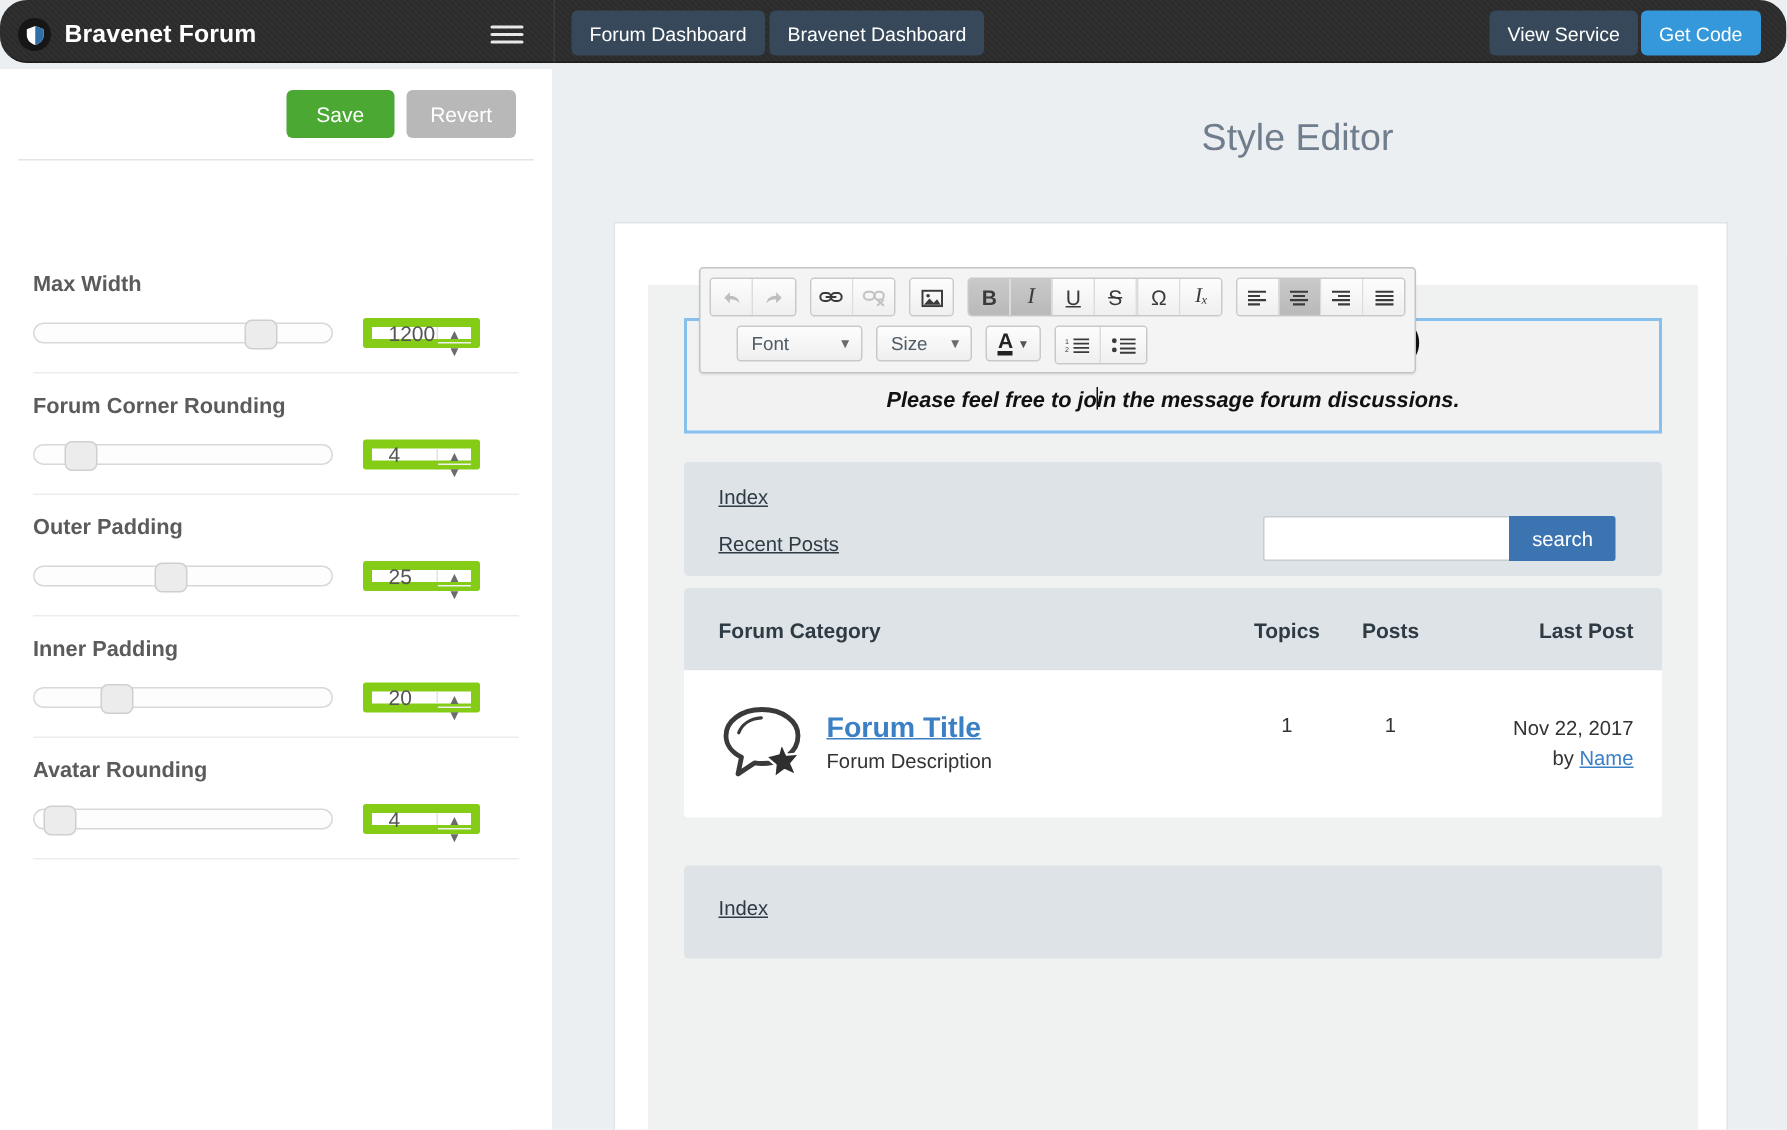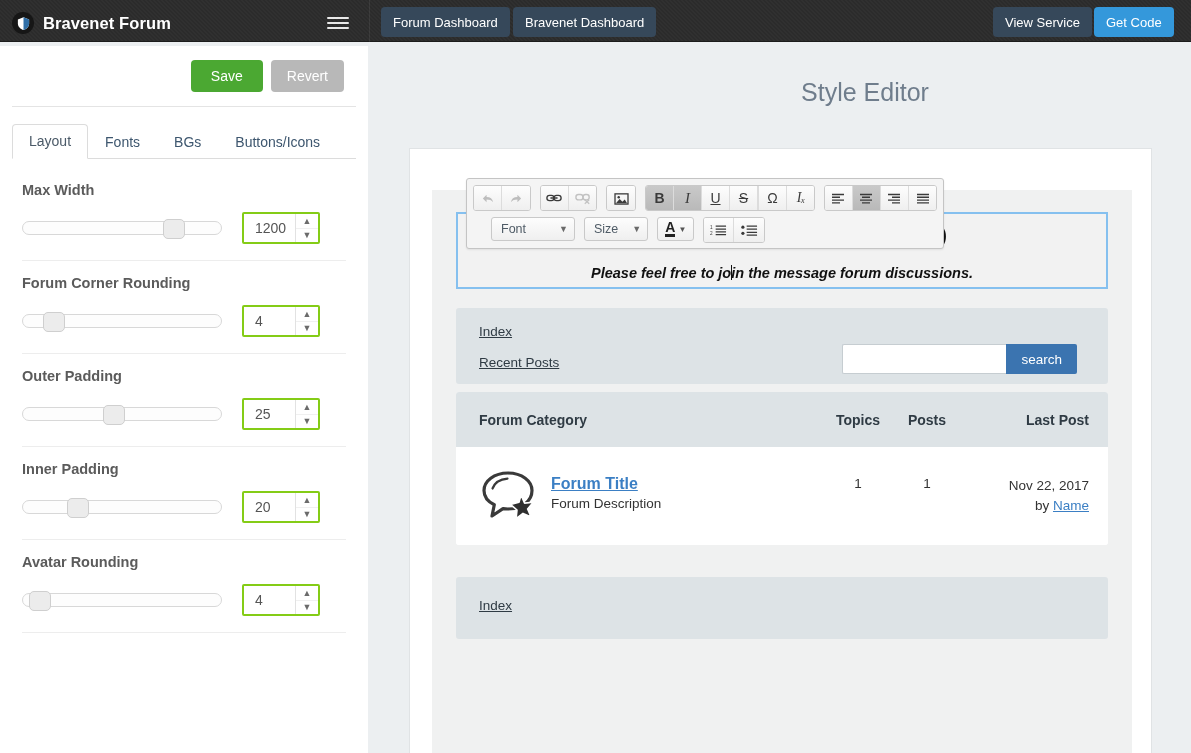--- a/index.html
+++ b/index.html
@@ -11,20 +11,21 @@
     background: #eceff1;
   }
 
   
   .topbar {
     position: absolute; left: 0; top: 0; width: 1191px; height: 42px;
     background: #2b2b2b;
     background-image: linear-gradient(45deg, rgba(255,255,255,0.025) 25%, transparent 25%, transparent 50%, rgba(255,255,255,0.025) 50%, rgba(255,255,255,0.025) 75%, transparent 75%, transparent);
     background-size: 4px 4px;
     border-bottom: 1px solid #1c1c1c;
+    border-radius: 18px;
   }
   .brand {
     position: absolute; left: 12px; top: 0; height: 46px;
     display: flex; align-items: center; gap: 9px;
   }
   .brand-logo {
     width: 22px; height: 22px; border-radius: 50%;
     background: #161616; display: flex; align-items: center; justify-content: center;
   }
   .brand-title {
@@ -108,22 +109,22 @@
     background: #fdfdfd; border: 1px solid #d8d8d8; border-radius: 8px;
     cursor: pointer; margin-right: 20px;
   }
   .slider-knob {
     position: absolute; top: -3px; width: 22px; height: 20px;
     background: #ececec; border: 1px solid #cfcfcf; border-radius: 5px;
     cursor: grab;
   }
 
   .spinner {
-    display: flex; width: 78px; height: 32px;
-    border: 2px solid #84cc16; background: #fff; border-radius: 2px;
+    display: flex; width: 78px; height: 20px;
+    border: 6px solid #84cc16; background: #fff; border-radius: 2px;
   }
   .spinner-value {
     flex: 1; display: flex; align-items: center; padding-left: 11px;
     font-size: 14px; color: #555; border-right: 1px solid #e2e2e2;
   }
   .spinner-arrows {
     width: 22px; display: flex; flex-direction: column;
   }
   .spin-btn {
     flex: 1; display: flex; align-items: center; justify-content: center;
@@ -189,21 +190,21 @@
   }
   .rte-color .letter {
     font-size: 14px; font-weight: bold; color: #222; border-bottom: 3px solid #222;
     line-height: 13px;
   }
 
   
   .forum-header {
     position: absolute; left: 24px; top: 22px; width: 652px; height: 77px;
     background: #f2f2f2; border: 2px solid #85c0ef;
-    display: flex; flex-direction: column; align-items: center; justify-content: center;
+    display: flex; flex-direction: column; align-items: center; justify-content: flex-start;
   }
   .forum-header-title {
     font-size: 21px; font-weight: bold; color: #111; margin-top: 2px;
   }
   .forum-header-sub {
     font-size: 14.5px; font-weight: bold; font-style: italic; color: #111; margin-top: 18px;
     position: relative;
   }
   .caret-bar {
     display: inline-block; width: 1px; height: 15px; background: #111;
@@ -246,21 +247,21 @@
   .ft-topics { width: 76px; text-align: center; }
   .ft-posts { width: 62px; text-align: center; }
   .ft-last { width: 150px; text-align: right; padding-right: 19px; }
   .ft-body {
     display: flex; align-items: flex-start; min-height: 92px;
     background: #fff; padding: 22px 0 22px 23px;
   }
   .ft-icon { width: 72px; display: flex; align-items: flex-start; justify-content: flex-start; }
   .ft-info { flex: 1; padding-top: 6px; }
   .forum-title-link {
-    color: #3b7fc4; font-size: 16px; font-weight: bold; text-decoration: underline; cursor: pointer;
+    color: #3b7fc4; font-size: 19px; font-weight: bold; text-decoration: underline; cursor: pointer;
   }
   .forum-desc { color: #333; font-size: 13.5px; margin-top: 3px; }
   .ft-num { width: 76px; text-align: center; font-size: 13.5px; color: #333; padding-top: 7px; }
   .ft-num2 { width: 62px; text-align: center; font-size: 13.5px; color: #333; padding-top: 7px; }
   .ft-lastcell {
     width: 150px; text-align: right; padding-right: 19px; padding-top: 7px;
     font-size: 13.5px; color: #333; line-height: 20px;
   }
   .ft-lastcell a { color: #3b7fc4; text-decoration: underline; cursor: pointer; }
 
@@ -295,26 +296,20 @@
   <button class="btn-blue">Get Code</button>
 </div>
 
 <div class="sidebar">
   <div class="sidebar-actions">
     <button class="btn-save">Save</button>
     <button class="btn-revert">Revert</button>
   </div>
   <div class="sidebar-divider"></div>
 
-  <div class="tabs">
-    <div class="tab active">Layout</div>
-    <div class="tab">Fonts</div>
-    <div class="tab">BGs</div>
-    <div class="tab">Buttons/Icons</div>
-  </div>
 
   <div class="controls">
 
     <div class="control-group">
       <div class="control-label">Max Width</div>
       <div class="control-row">
         <div class="slider">
           <div class="slider-knob" style="left:140px"></div>
         </div>
         <div class="spinner">

